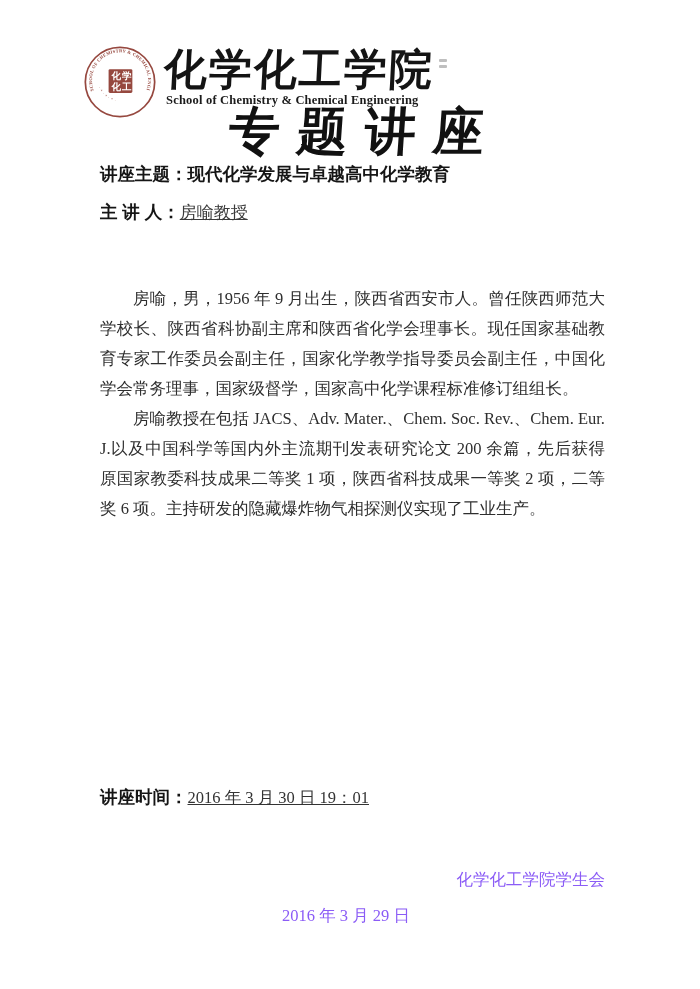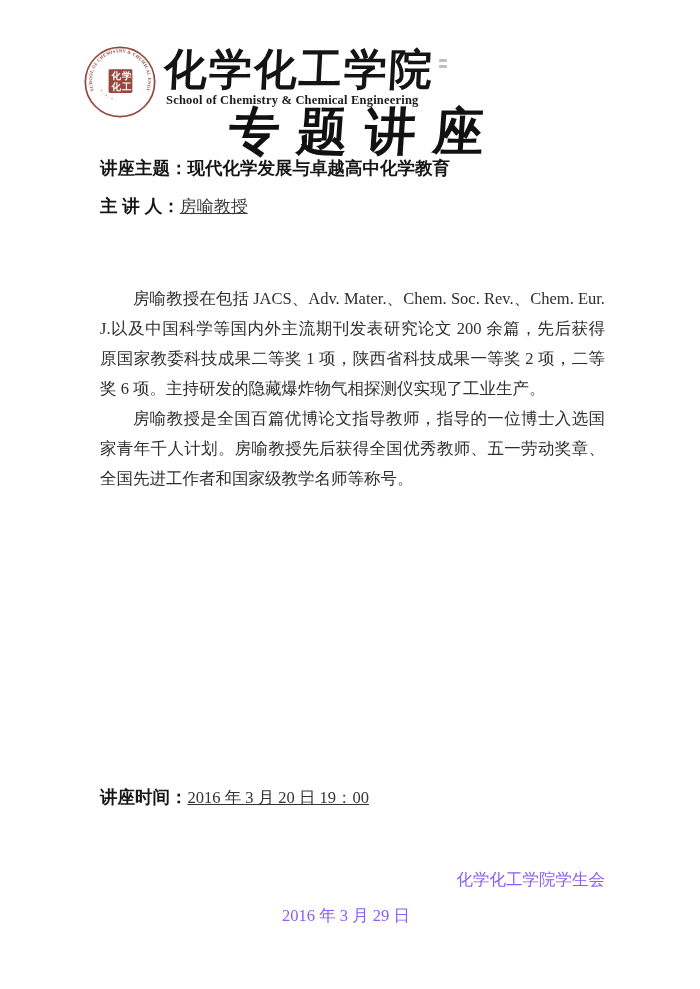--- a/index.html
+++ b/index.html
@@ -44,21 +44,21 @@
   .callig-title {
     position:absolute; top:102px; left:0; width:100%;
     text-align:center;
     font-size:51px; font-weight:900; line-height:60px;
     letter-spacing:17px; text-indent:30px;
     color:#111;
     transform:skewX(-4deg);
   }
 
   
-  .meta { position:absolute; top:157px; left:100px; width:505px; }
+  .meta { position:absolute; top:163px; left:100px; width:505px; }
   .meta-line { line-height:23px; margin-bottom:15px; white-space:nowrap; }
   .lbl-hei {
     font-family:"Liberation Sans","DejaVu Sans",sans-serif;
     font-weight:bold; font-size:17.5px; color:#151515;
   }
   .val-kai { font-size:17px; color:#3a3a3a;text-decoration:underline; }
 
   
   .body-text {
     position:absolute; top:284px; left:100px; width:505px;
@@ -119,27 +119,27 @@
   <section class="meta">
     <div class="meta-line">
       <span class="lbl-hei">讲座主题：</span><span class="lbl-hei">现代化学发展与卓越高中化学教育</span>
     </div>
     <div class="meta-line">
       <span class="lbl-hei">主 讲 人：</span><span class="val-kai">房喻教授</span>
     </div>
   </section>
 
   <section class="body-text">
+    <p>房喻，男，1956 年 9 月出生，陕西省西安市人。曾任陕西师范大学校长、陕西省科协副主席和陕西省化学会理事长。现任国家基础教育专家工作委员会副主任，国家化学教学指导委员会副主任，中国化学会常务理事，国家级督学，国家高中化学课程标准修订组组长。</p>
     <p>房喻教授在包括 JACS、Adv. Mater.、Chem. Soc. Rev.、Chem. Eur. J.以及中国科学等国内外主流期刊发表研究论文 200 余篇，先后获得原国家教委科技成果二等奖 1 项，陕西省科技成果一等奖 2 项，二等奖 6 项。主持研发的隐藏爆炸物气相探测仪实现了工业生产。</p>
-    <p>房喻教授是全国百篇优博论文指导教师，指导的一位博士入选国家青年千人计划。房喻教授先后获得全国优秀教师、五一劳动奖章、全国先进工作者和国家级教学名师等称号。</p>
   </section>
 
   <section class="schedule">
     <div class="schedule-line">
-      <span class="lbl-hei">讲座时间：</span><span class="val-kai">2016 年 3 月 20 日 19：00</span>
+      <span class="lbl-hei">讲座时间：</span><span class="val-kai">2016 年 3 月 30 日 19：01</span>
     </div>
   </section>
 
   <section class="signature">
     <div class="sig-org">化学化工学院学生会</div>
     <div class="sig-date">2016 年 3 月 29 日</div>
   </section>
 
 </div>
 

